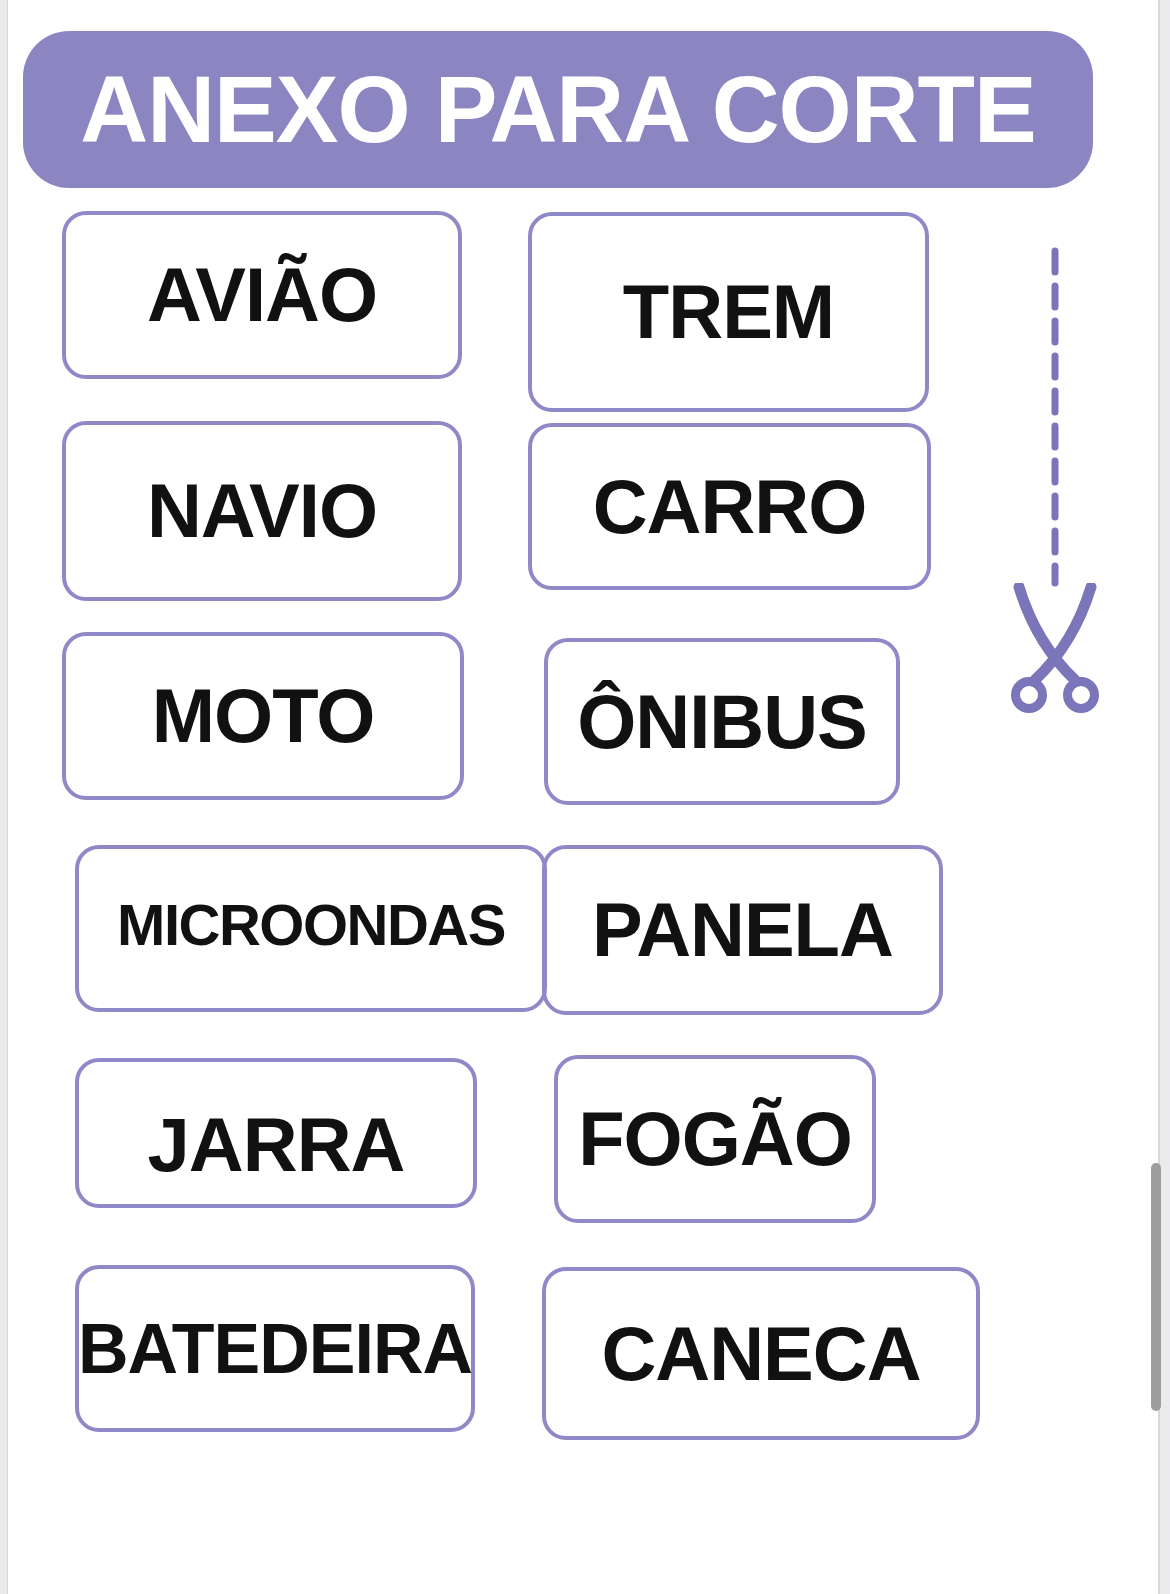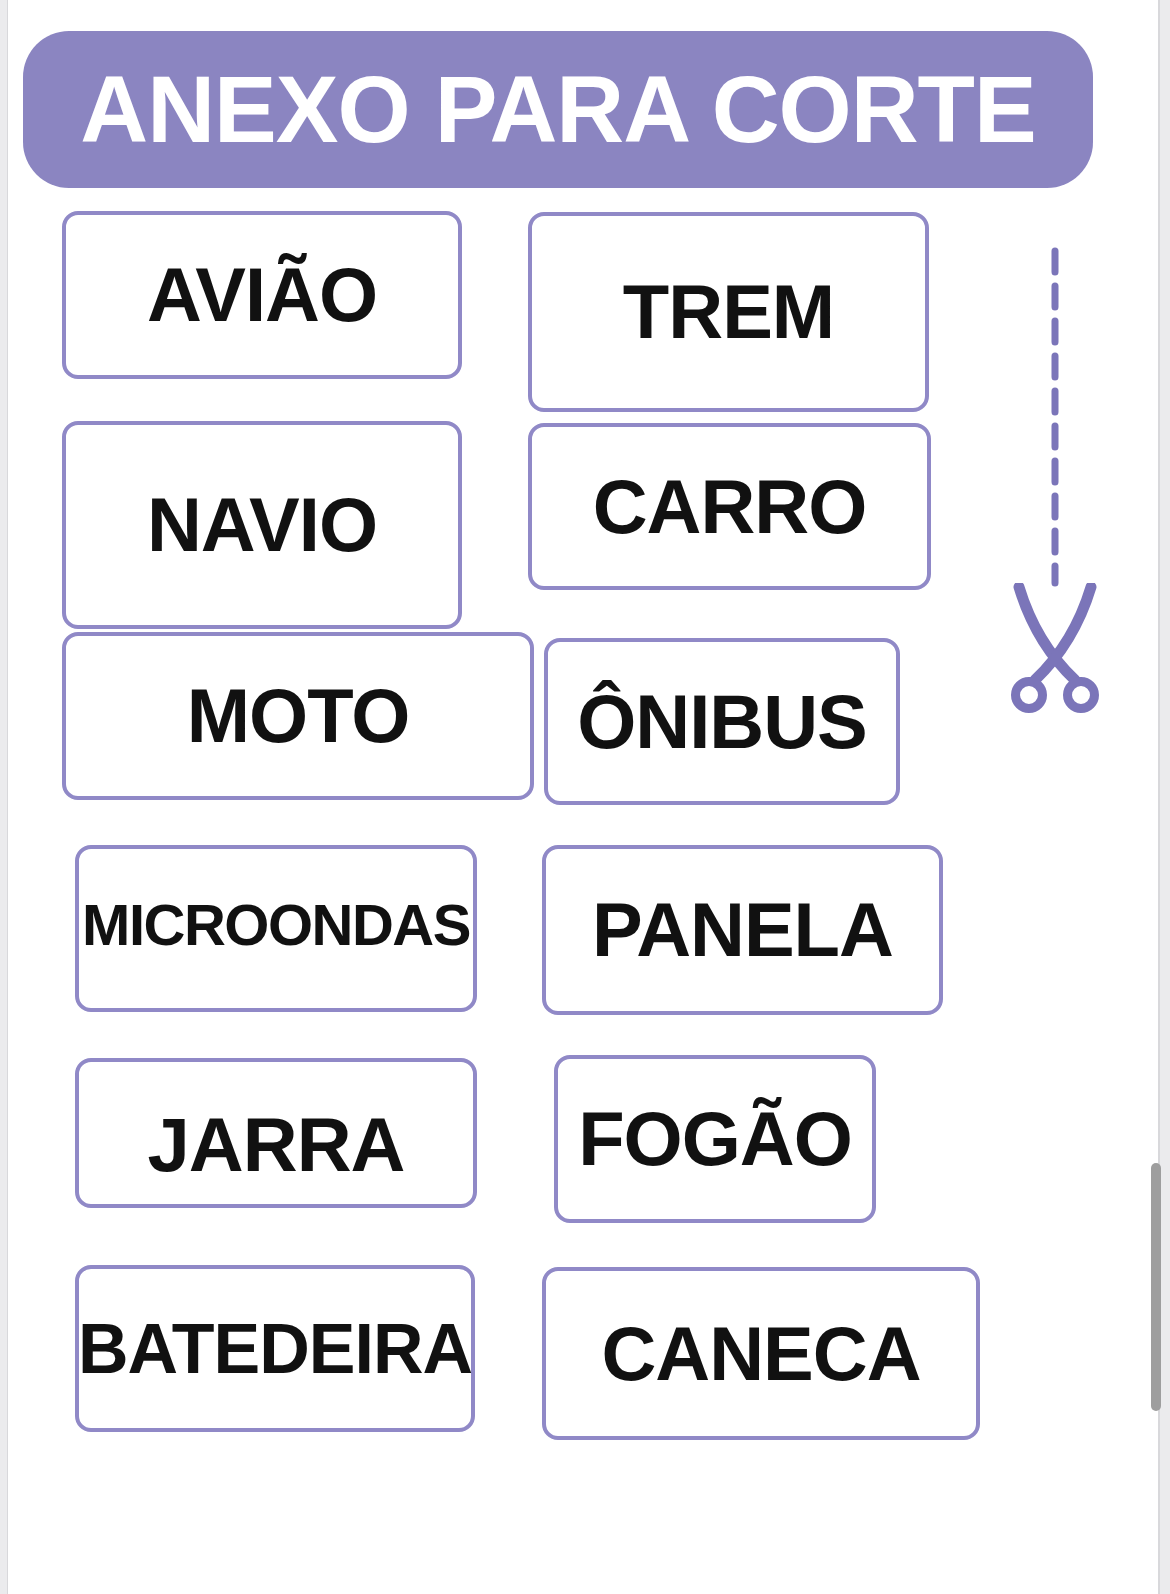--- a/index.html
+++ b/index.html
@@ -21,35 +21,35 @@
   .banner{
     position:absolute;left:23px;top:31px;width:1070px;height:157px;
     background:var(--header-bg);border-radius:46px;
     display:flex;align-items:center;justify-content:center;
   }
   .banner .title{
     color:var(--header-text);font-size:94px;font-weight:700;
     letter-spacing:-1px;white-space:nowrap;line-height:1;text-align:center;
   }
   .card{
-    position:absolute;border:4.5px solid var(--card-border);border-radius:16px;
+    position:absolute;border:4.5px solid var(--card-border);border-radius:24px;
     background:transparent;
     display:flex;align-items:center;justify-content:center;
   }
   .card .word{
     color:var(--card-text);font-weight:700;font-size:76px;line-height:1;
     white-space:nowrap;letter-spacing:-1px;
   }
   .c1{left:62px;top:211px;width:400px;height:168px}
   .c2{left:528px;top:212px;width:401px;height:200px}
-  .c3{left:62px;top:421px;width:400px;height:208px}
+  .c3{left:62px;top:421px;width:400px;height:180px}
   .c4{left:528px;top:423px;width:403px;height:167px}
-  .c5{left:62px;top:632px;width:472px;height:168px}
+  .c5{left:62px;top:632px;width:402px;height:168px}
   .c6{left:544px;top:638px;width:356px;height:167px}
-  .c7{left:75px;top:845px;width:402px;height:167px}
+  .c7{left:75px;top:845px;width:472px;height:167px}
   .c8{left:542px;top:845px;width:401px;height:170px}
   .c9{left:75px;top:1058px;width:402px;height:150px}
   .c10{left:554px;top:1055px;width:322px;height:168px}
   .c11{left:75px;top:1265px;width:400px;height:167px}
   .c12{left:542px;top:1267px;width:438px;height:173px}
   .c7 .word{font-size:58px;transform:translateY(-4px);letter-spacing:-1.5px}
   .c11 .word{font-size:70px}
   .c9 .word{transform:translateY(12px)}
   .cutline{position:absolute;left:1051px;top:246px}
   .scissors{position:absolute;left:1003px;top:583px}

